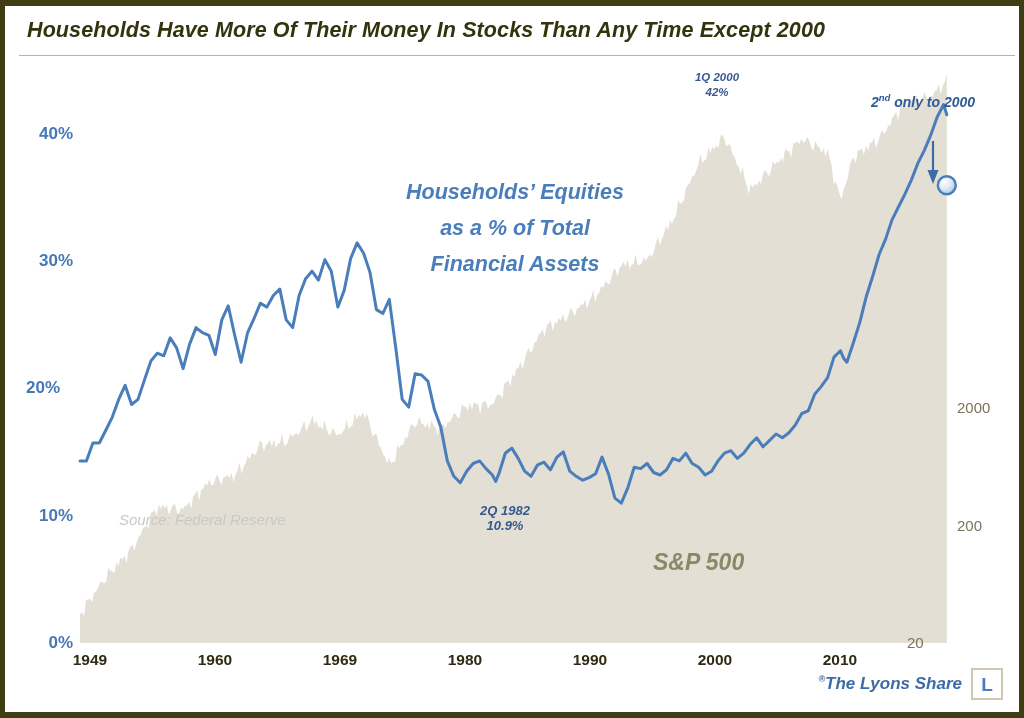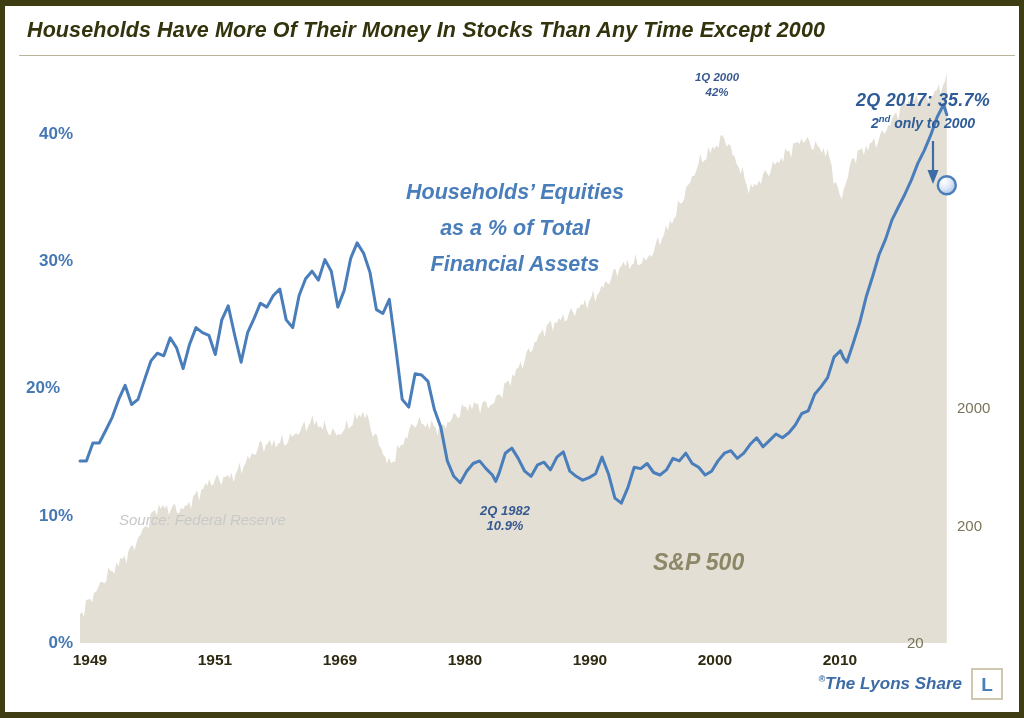--- a/index.html
+++ b/index.html
@@ -134,21 +134,21 @@
   <div class="ylab" style="left:8px;top:245px;">30%</div>
   <div class="ylab" style="left:8px;top:372px;text-align:center;">20%</div>
   <div class="ylab" style="left:8px;top:500px;">10%</div>
   <div class="ylab" style="left:8px;top:627px;">0%</div>
 
   <div class="y2lab" style="left:952px;top:393px;">2000</div>
   <div class="y2lab" style="left:952px;top:511px;">200</div>
   <div class="y2lab" style="left:902px;top:628px;">20</div>
 
   <div class="xlab" style="left:50px;top:645px;">1949</div>
-  <div class="xlab" style="left:175px;top:645px;">1951</div>
+  <div class="xlab" style="left:175px;top:645px;">1960</div>
   <div class="xlab" style="left:300px;top:645px;">1969</div>
   <div class="xlab" style="left:425px;top:645px;">1980</div>
   <div class="xlab" style="left:550px;top:645px;">1990</div>
   <div class="xlab" style="left:675px;top:645px;">2000</div>
   <div class="xlab" style="left:800px;top:645px;">2010</div>
 
   <div id="series-label">
     <span>Households’ Equities</span><br>
     <span>as a % of Total</span><br>
     <span>Financial Assets</span>
@@ -158,21 +158,20 @@
     <span>1Q 2000</span><br>
     <span>42%</span>
   </div>
 
   <div id="ann-1982">
     <span>2Q  1982</span><br>
     <span>10.9%</span>
   </div>
 
   <div id="ann-2017">
-    <span class="big">2Q 2017: 35.7%</span>
     <span class="small"><span>2</span><sup>nd</sup><span> only to 2000</span></span>
   </div>
 
   <div id="source">Source: Federal Reserve</div>
   <div id="sp-label">S&amp;P 500</div>
 
   <div id="brand">
     <div id="brand-text"><sup>®</sup><span>The Lyons Share</span></div>
     <div id="brand-logo">L</div>
   </div>

